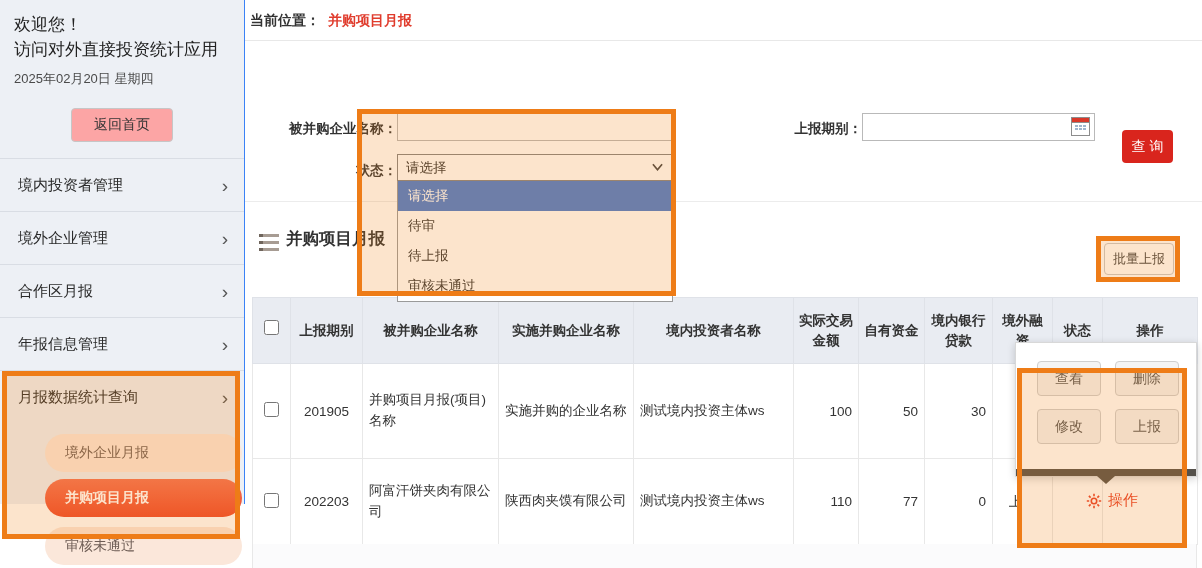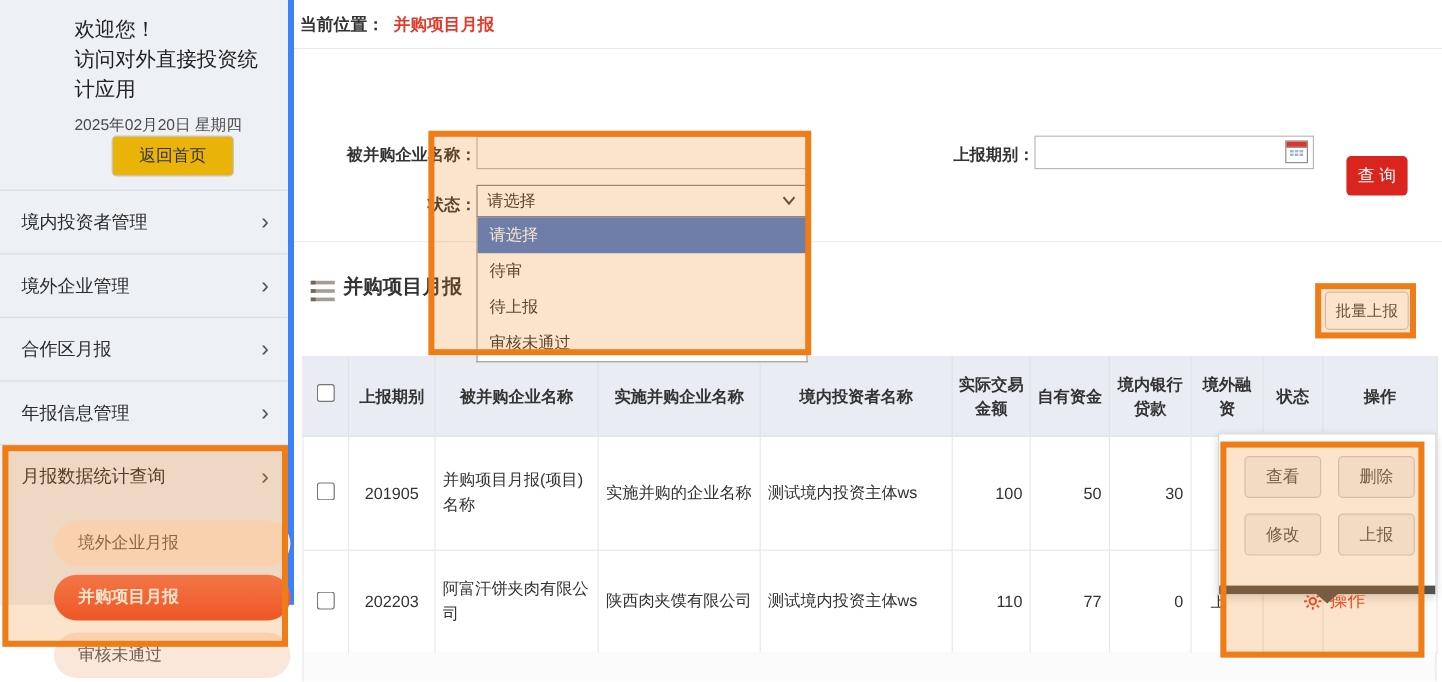--- a/index.html
+++ b/index.html
@@ -1,25 +1,25 @@
 <!DOCTYPE html>
 <html><head>
 <meta charset="utf-8">
 <style>
   * { margin:0; padding:0; box-sizing:border-box; }
   html,body { width:1202px; height:568px; }
   body { font-family:"Liberation Sans","DejaVu Sans",sans-serif; background:#fff; color:#333; }
   #page { position:relative; width:1202px; height:568px; overflow:hidden; background:#fff; }
 
   
-  .sidebar { position:absolute; left:0; top:0; width:245px; height:504px; background:#edf0f5; border-right:5px solid #3b82f6;padding-left:48px; }
+  .sidebar { position:absolute; left:0; top:0; width:245px; height:504px; background:#edf0f5; border-right:1px solid #3b82f6; }
   .welcome { padding:12px 14px 0 14px; }
   .welcome-line { font-size:17px; color:#222; line-height:25px; }
   .side-date { font-size:13px; color:#4a4a4a; margin-top:8px; }
-  .home-btn { display:block; margin:0 auto 0 auto; padding:7px 22px; background:#eab308; border:1px solid #c6c6c6; border-radius:4px; font-size:14px; color:#333; cursor:pointer; }
+  .home-btn { display:block; margin:20px auto 0 auto; padding:7px 22px; background:#fca5a5; border:1px solid #c6c6c6; border-radius:4px; font-size:14px; color:#333; cursor:pointer; }
   .menu { position:absolute; left:0; top:158px; right:0; }
   .menu-item { height:53px; border-top:1px solid #d9dde4; display:flex; align-items:center; justify-content:space-between; padding:0 16px 0 18px; font-size:15px; color:#2a2a2a; cursor:pointer; background:transparent; }
   .menu-chevron { color:#555; font-size:19px; line-height:1; }
   .sub-item { position:absolute; left:45px; width:197px; height:38px; border-radius:19px; display:flex; align-items:center; padding-left:20px; font-size:14px; color:#6e5d55; background:#fbe7da; cursor:pointer; }
   .sub-item.active { background:linear-gradient(180deg,#f4thon 0,#ee4a2c 100%); background:linear-gradient(180deg,#f47254,#ee4a2c); color:#fff; font-weight:bold; }
   .sub-1 { top:434px; } .sub-2 { top:479px; } .sub-3 { top:527px; }
 
   
   .main { position:absolute; left:245px; top:0; width:957px; height:568px; background:#fff; }
   .breadcrumb { height:41px; line-height:41px; padding-left:5px; font-size:14px; font-weight:bold; color:#333; border-bottom:1px solid #e8e8e8; }
@@ -62,21 +62,21 @@
   tr.row-2 td { height:86px; }
   td.c, th.c { text-align:center; }
   td.l { text-align:left; padding-left:9px; line-height:1.55; }
   td.r { text-align:right; padding-right:13px; }
   .cellchk { width:15px; height:15px; }
   .status-frag { position:relative; left:-62px; display:inline-block; }
   .action-btn { display:inline-flex; align-items:center; gap:6px; color:#e8432c; font-size:15px; background:none; border:none; cursor:pointer; transform:translateX(-38px); }
   .table-foot { position:absolute; left:7px; top:544px; width:945px; height:24px; background:#fbfbfc; border-left:1px solid #e8e8e8; border-right:1px solid #e8e8e8; }
 
   
-  .popover { position:absolute; left:1015px; top:361px; width:182px; height:135px; background:#fff; border:1px solid #d8d8d8; box-shadow:0 2px 8px rgba(0,0,0,0.18); z-index:20; }
+  .popover { position:absolute; left:1015px; top:342px; width:182px; height:135px; background:#fff; border:1px solid #d8d8d8; box-shadow:0 2px 8px rgba(0,0,0,0.18); z-index:20; }
   .popover-grid { display:grid; grid-template-columns:64px 64px; grid-template-rows:35px 35px; gap:13px 14px; padding:18px 0 0 21px; }
   .pop-btn { background:#f4f4f4; border:1px solid #cfcfcf; border-radius:4px; color:#555; font-size:14px; cursor:pointer; }
   .pop-bar { position:absolute; left:0; right:0; bottom:0; height:7px; background:#55514b; }
   .pop-arrow { position:absolute; left:81px; bottom:-8px; width:0; height:0; border-left:9px solid transparent; border-right:9px solid transparent; border-top:8px solid #55514b; }
 
   
   .anno { position:absolute; border:5px solid #ee7c17; background:rgba(240,130,25,0.22); z-index:40; pointer-events:none; }
   .anno-sidebar { left:2px; top:371px; width:238px; height:168px; }
   .anno-dropdown { left:357px; top:109px; width:319px; height:187px; }
   .anno-batch { left:1096px; top:236px; width:84px; height:46px; }

